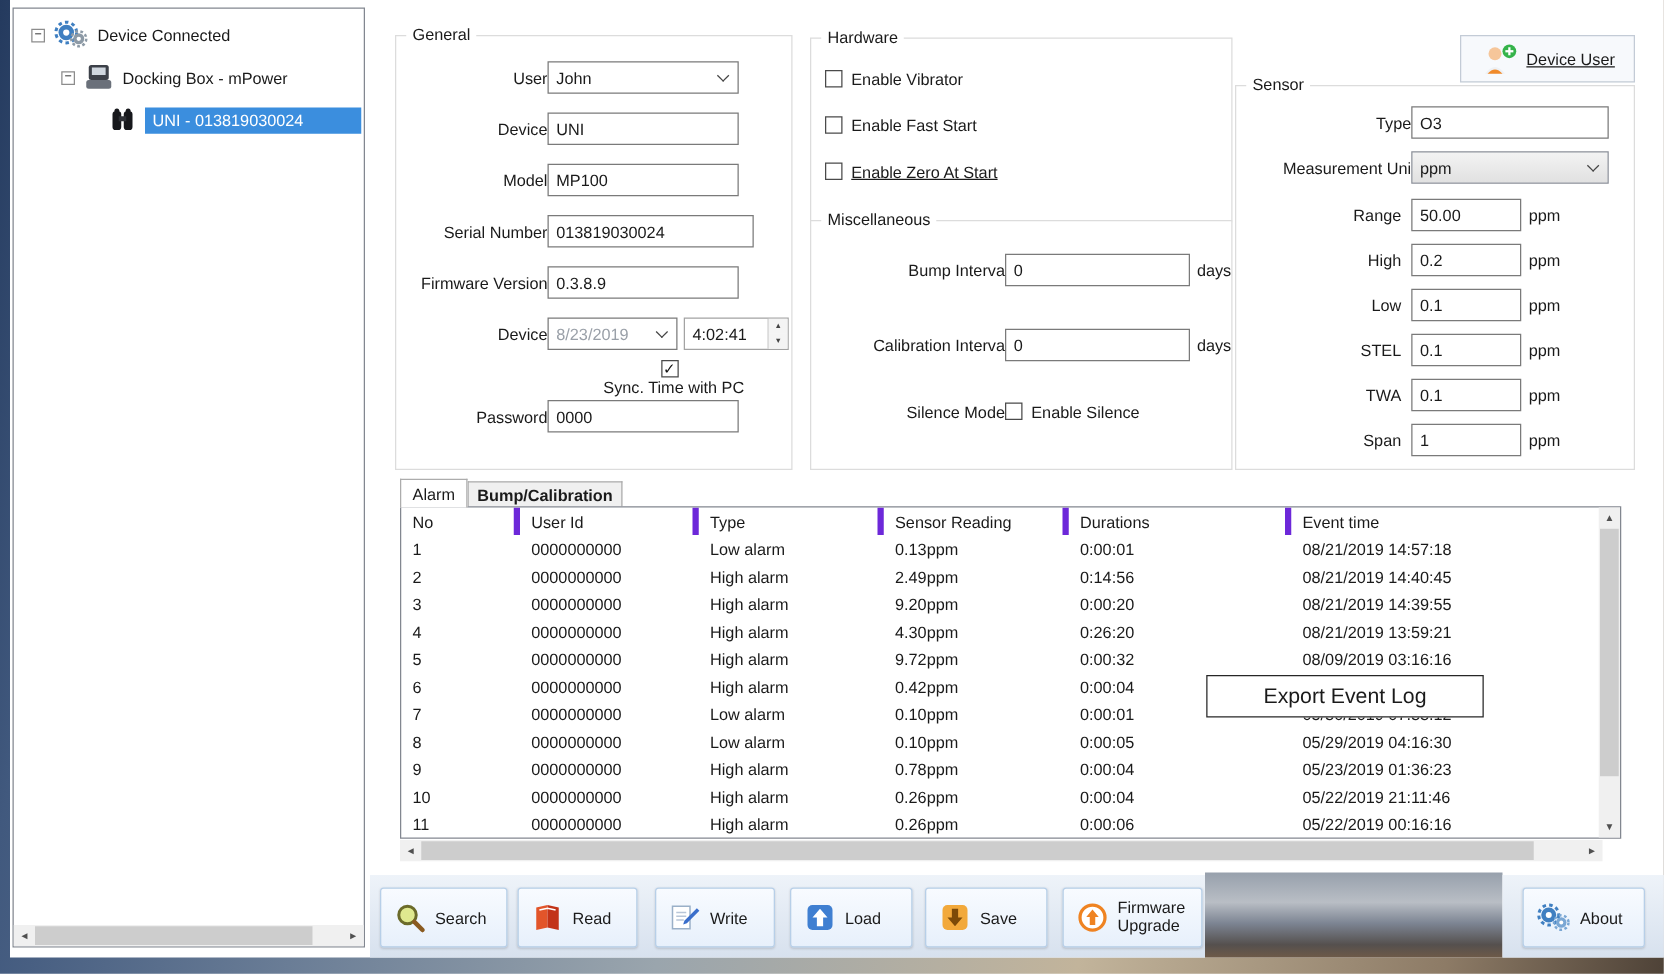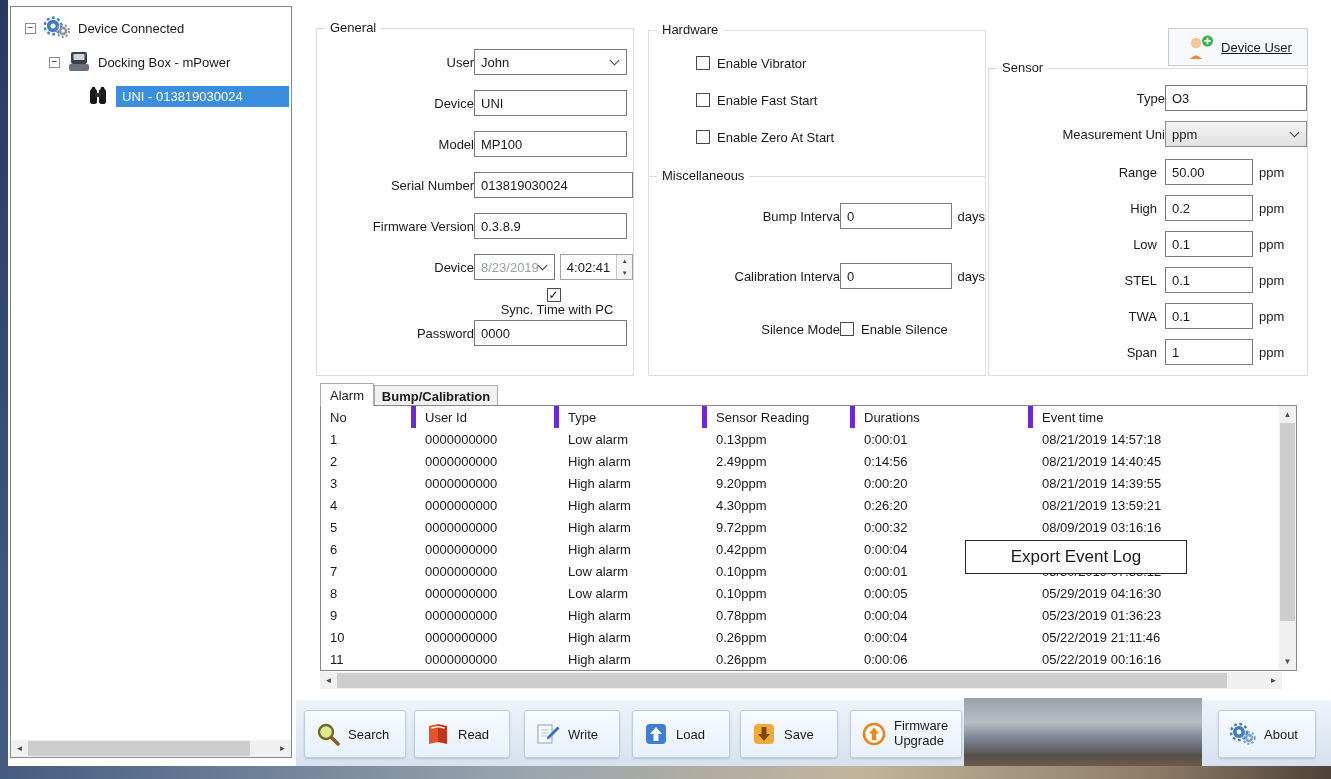--- a/index.html
+++ b/index.html
@@ -23,21 +23,21 @@
   
   .sb-track { background:#f0f0f0; position:absolute; }
   .sb-btn { width:17px; height:17px; display:flex; align-items:center; justify-content:center;
     color:#505050; position:absolute; }
   .sb-btn::after { font-size:8px; }
   .g-up::after { content:"▲"; } .g-down::after { content:"▼"; }
   .g-left::after { content:"◄"; } .g-right::after { content:"►"; }
   .sb-thumb { position:absolute; background:#cdcdcd; }
 
   
-  .groupbox { position:absolute; border:1px solid #dcdcdc; background:#fff;padding-left:36px; }
+  .groupbox { position:absolute; border:1px solid #dcdcdc; background:#fff; }
   .gb-title { position:absolute; top:-9px; left:8px; background:#fff; padding:0 5px; }
   .frow { display:flex; align-items:center; margin:0 0 15px 9px; height:26px;text-align:right; }
   .flabel { width:112px; white-space:nowrap; overflow:hidden; flex:0 0 auto; }
   .tinput { height:26px; border:1px solid #7a7a7a; background:#fff; padding:0 6px;
     display:flex; align-items:center; white-space:nowrap; overflow:hidden; }
   .combo { height:26px; border:1px solid #7a7a7a; background:#fff; padding:0 8px 0 6px;
     display:flex; align-items:center; justify-content:space-between; }
   .combo.gray { background:linear-gradient(#f3f3f3,#e1e1e1); border-color:#8a8f98; }
   .chev { width:7px; height:7px; border-right:1.6px solid #444; border-bottom:1.6px solid #444;
     transform:rotate(45deg); margin-top:-4px; flex:0 0 auto; }
@@ -209,21 +209,21 @@
     <span class="gb-title">Hardware</span>
     <div style="height:22px;"></div>
     <div class="frow" style="height:20px; margin-bottom:17px; margin-left:11px;">
       <span class="checkbox"></span>
       <span class="cb-label">Enable Vibrator</span>
     </div>
     <div class="frow" style="height:20px; margin-bottom:17px; margin-left:11px;">
       <span class="checkbox"></span>
       <span class="cb-label">Enable Fast Start</span>
     </div>
-    <div class="frow" style="height:20px; margin-bottom:0; margin-left:11px;">
+    <div class="frow" style="height:20px; margin-bottom:0; margin-left:11px;text-decoration:underline;">
       <span class="checkbox"></span>
       <span class="cb-label">Enable Zero At Start</span>
     </div>
   </div>
 
   <div class="groupbox" style="left:640px; top:176px; width:338px; height:200px;">
     <span class="gb-title">Miscellaneous</span>
     <div style="height:26px;"></div>
     <div class="frow" style="margin-bottom:34px; margin-left:11px;">
       <span class="flabel" style="width:144px;">Bump Interva</span>

